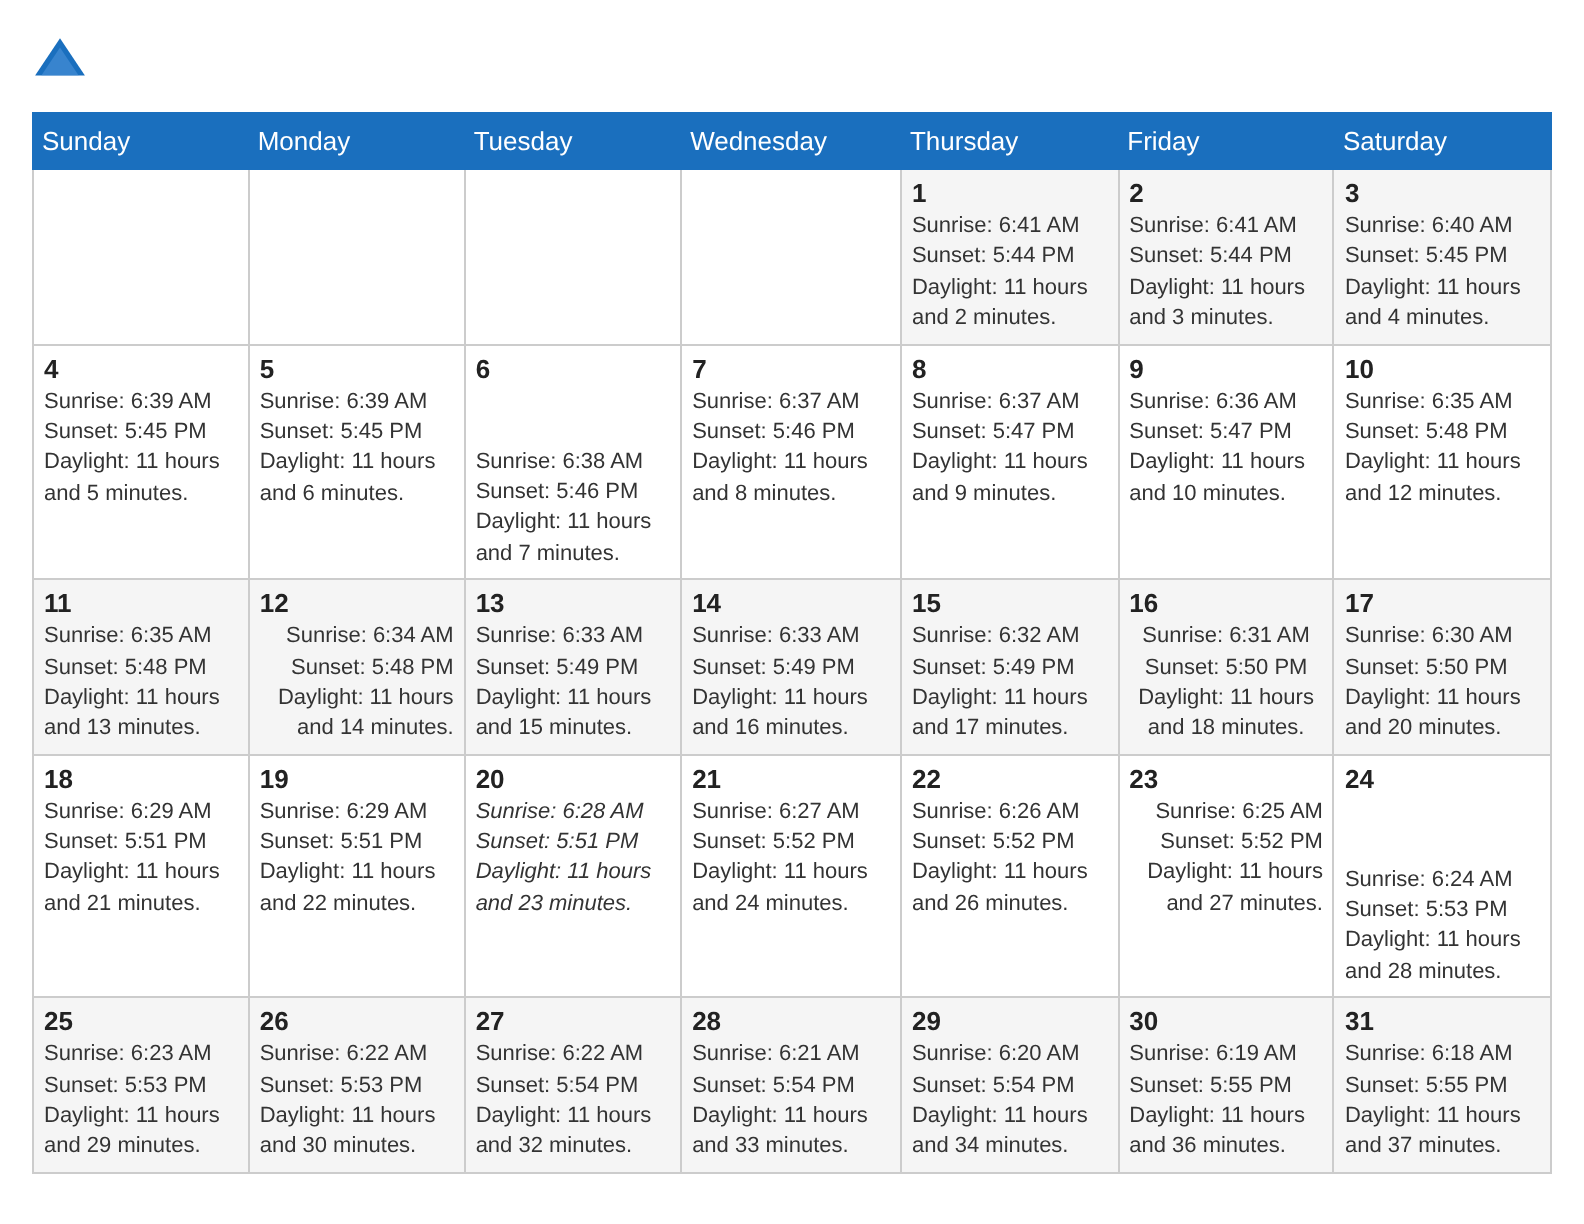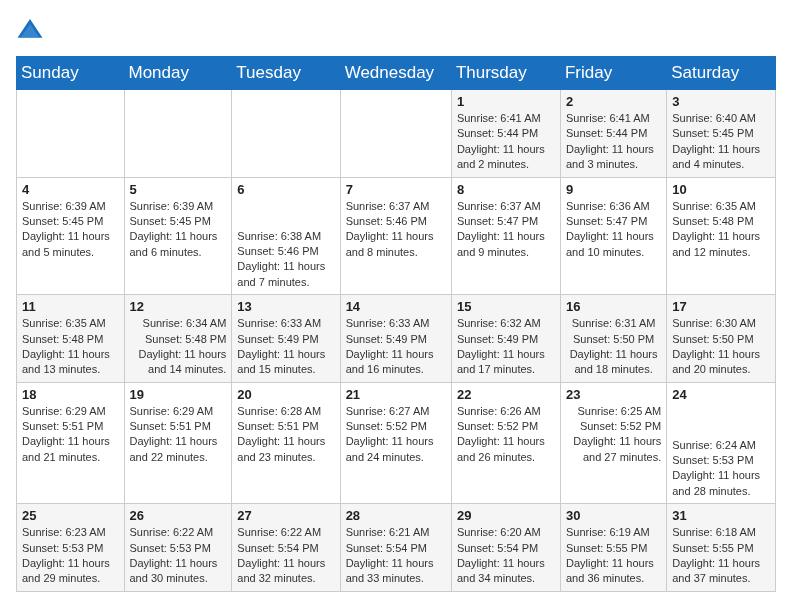--- a/index.html
+++ b/index.html
@@ -48,21 +48,21 @@
     table {
       width: 100%;
       border-collapse: collapse;
       font-size: 11px;
     }
     thead tr th {
       background-color: #1a6fbe;
       color: #fff;
       padding: 6px 4px;
       text-align: left;
-      font-size: 17px;
+      font-size: 13px;
       font-weight: normal;
       border: 1px solid #1a6fbe;
     }
     tbody tr td {
       border: 1px solid #ccc;
       vertical-align: top;
       padding: 4px 5px;
       height: 80px;
       width: 113px;
       background: #fff;
@@ -242,21 +242,21 @@
 Daylight: 11 hours and 21 minutes.</div>
         </td>
         <td>
           <span class="day-num">19</span>
           <div class="day-detail" style="white-space: pre-line;">Sunrise: 6:29 AM
 Sunset: 5:51 PM
 Daylight: 11 hours and 22 minutes.</div>
         </td>
         <td>
           <span class="day-num">20</span>
-          <div class="day-detail" style="white-space: pre-line;">Sunrise: 6:28 AM
+          <div class="day-detail" style="white-space: pre-line; font-style: italic;">Sunrise: 6:28 AM
 Sunset: 5:51 PM
 Daylight: 11 hours and 23 minutes.</div>
         </td>
         <td>
           <span class="day-num">21</span>
           <div class="day-detail" style="white-space: pre-line;">Sunrise: 6:27 AM
 Sunset: 5:52 PM
 Daylight: 11 hours and 24 minutes.</div>
         </td>
         <td>

